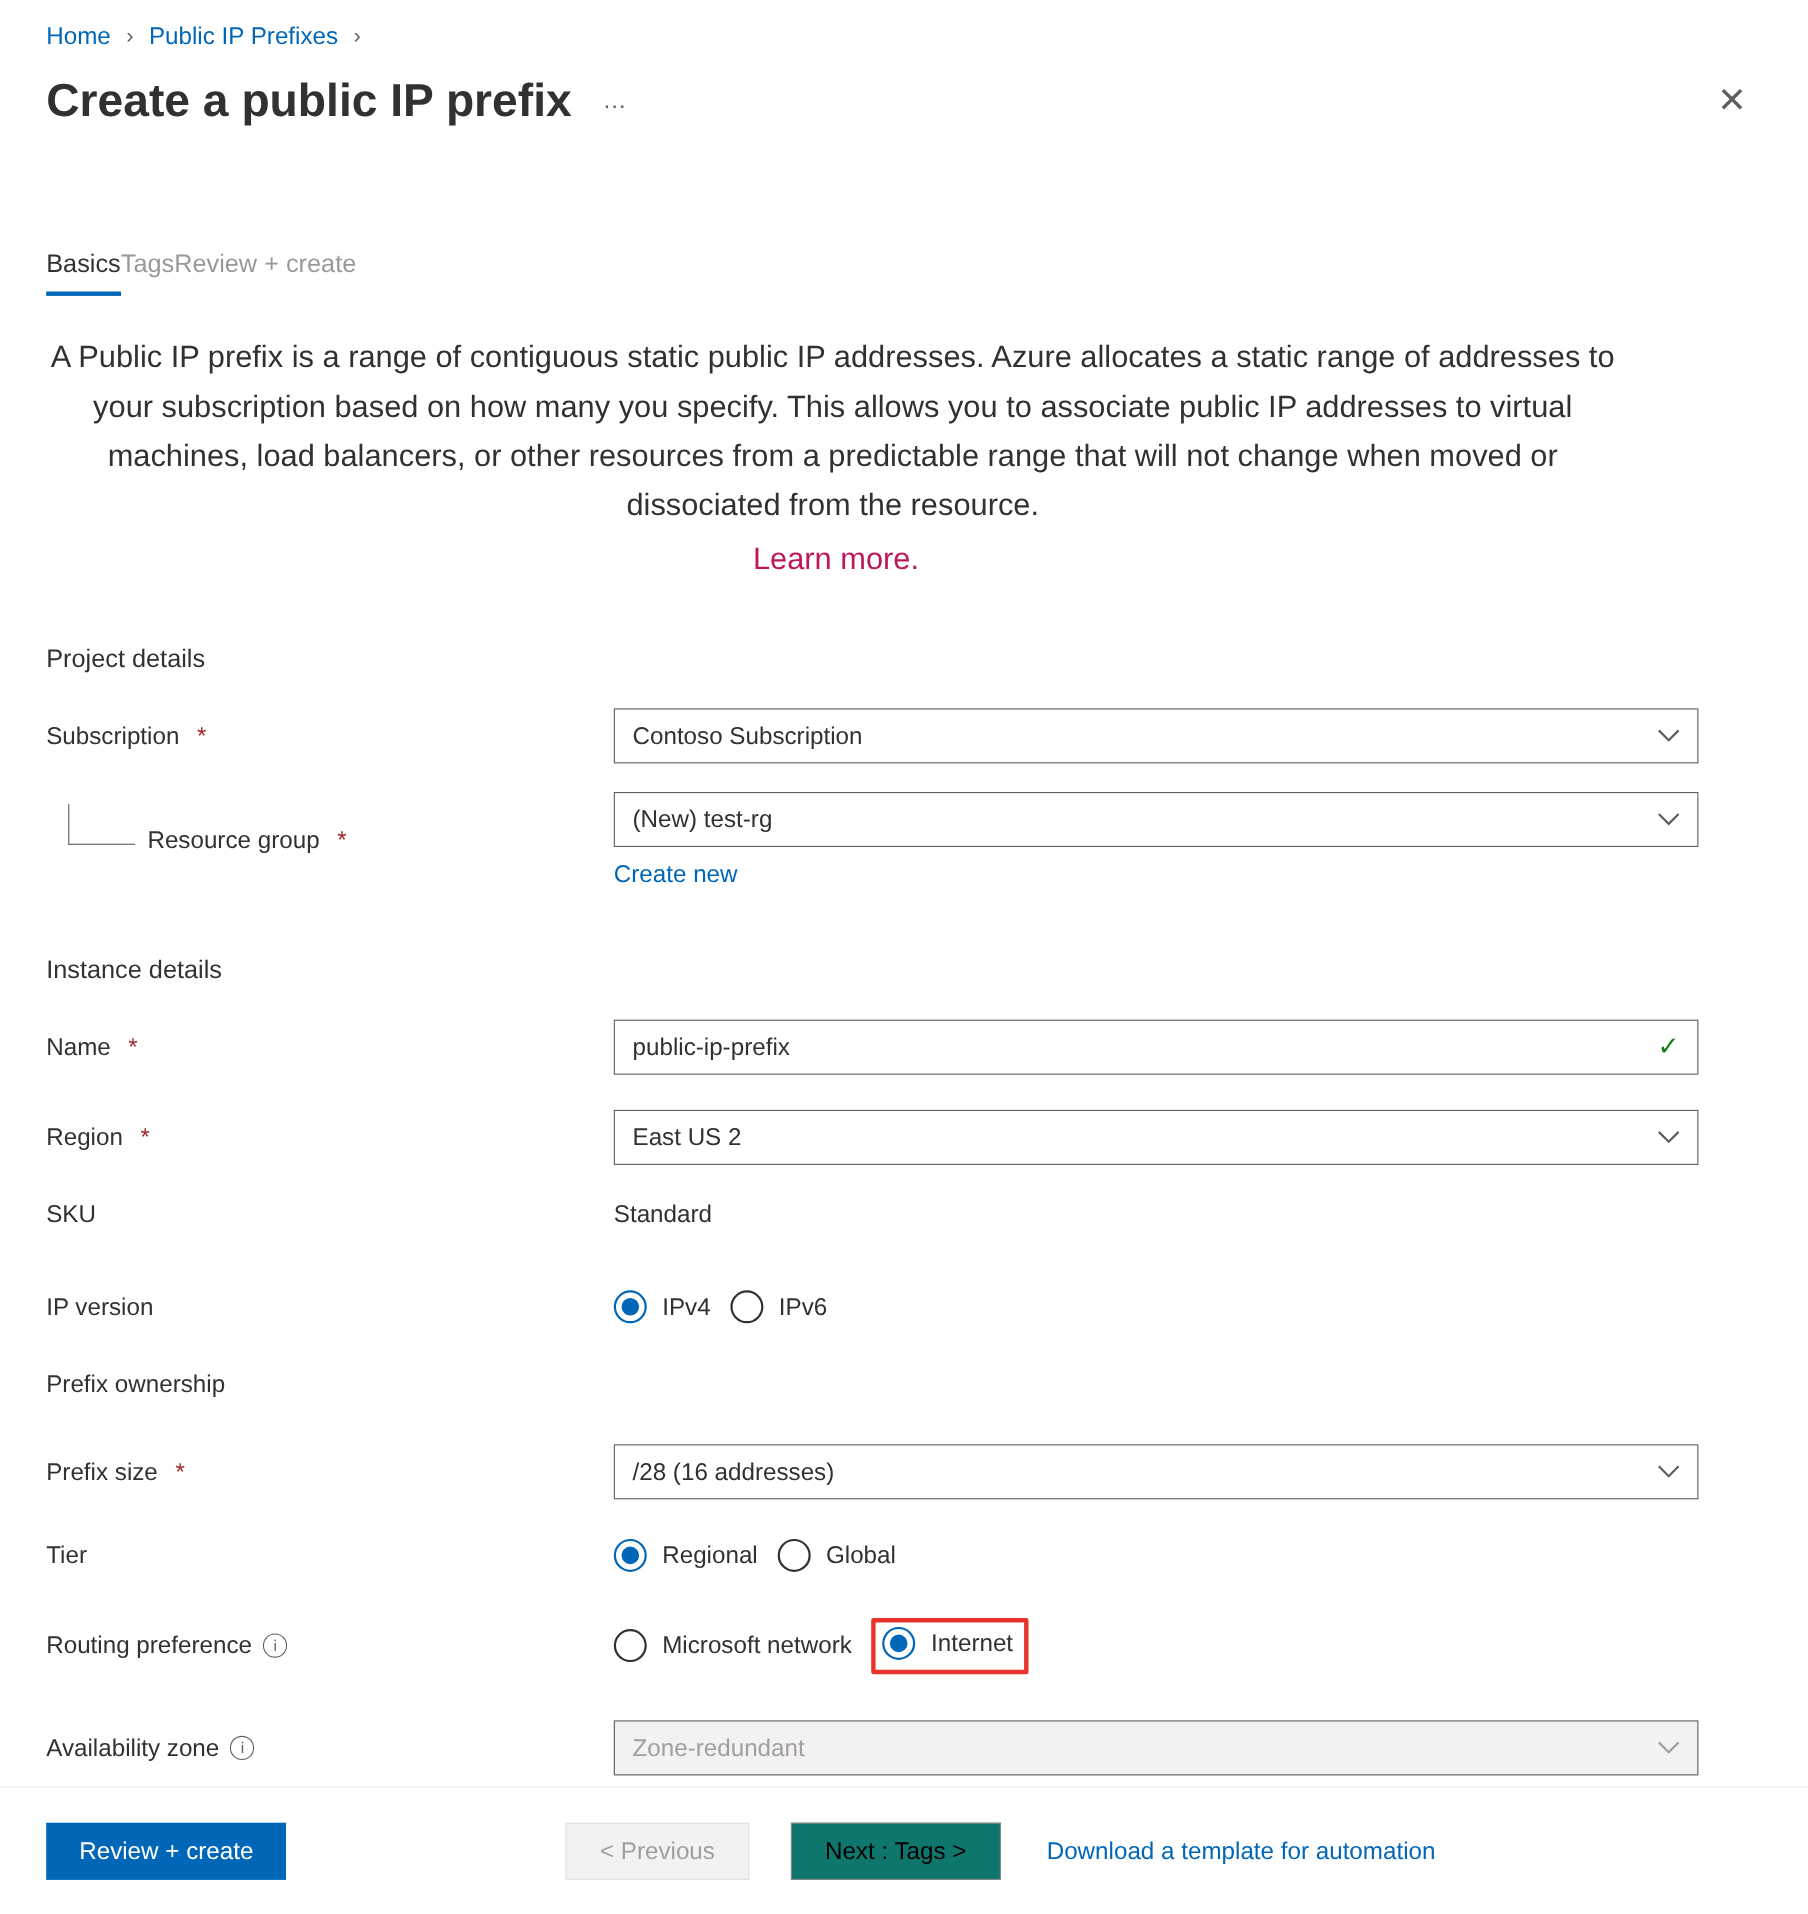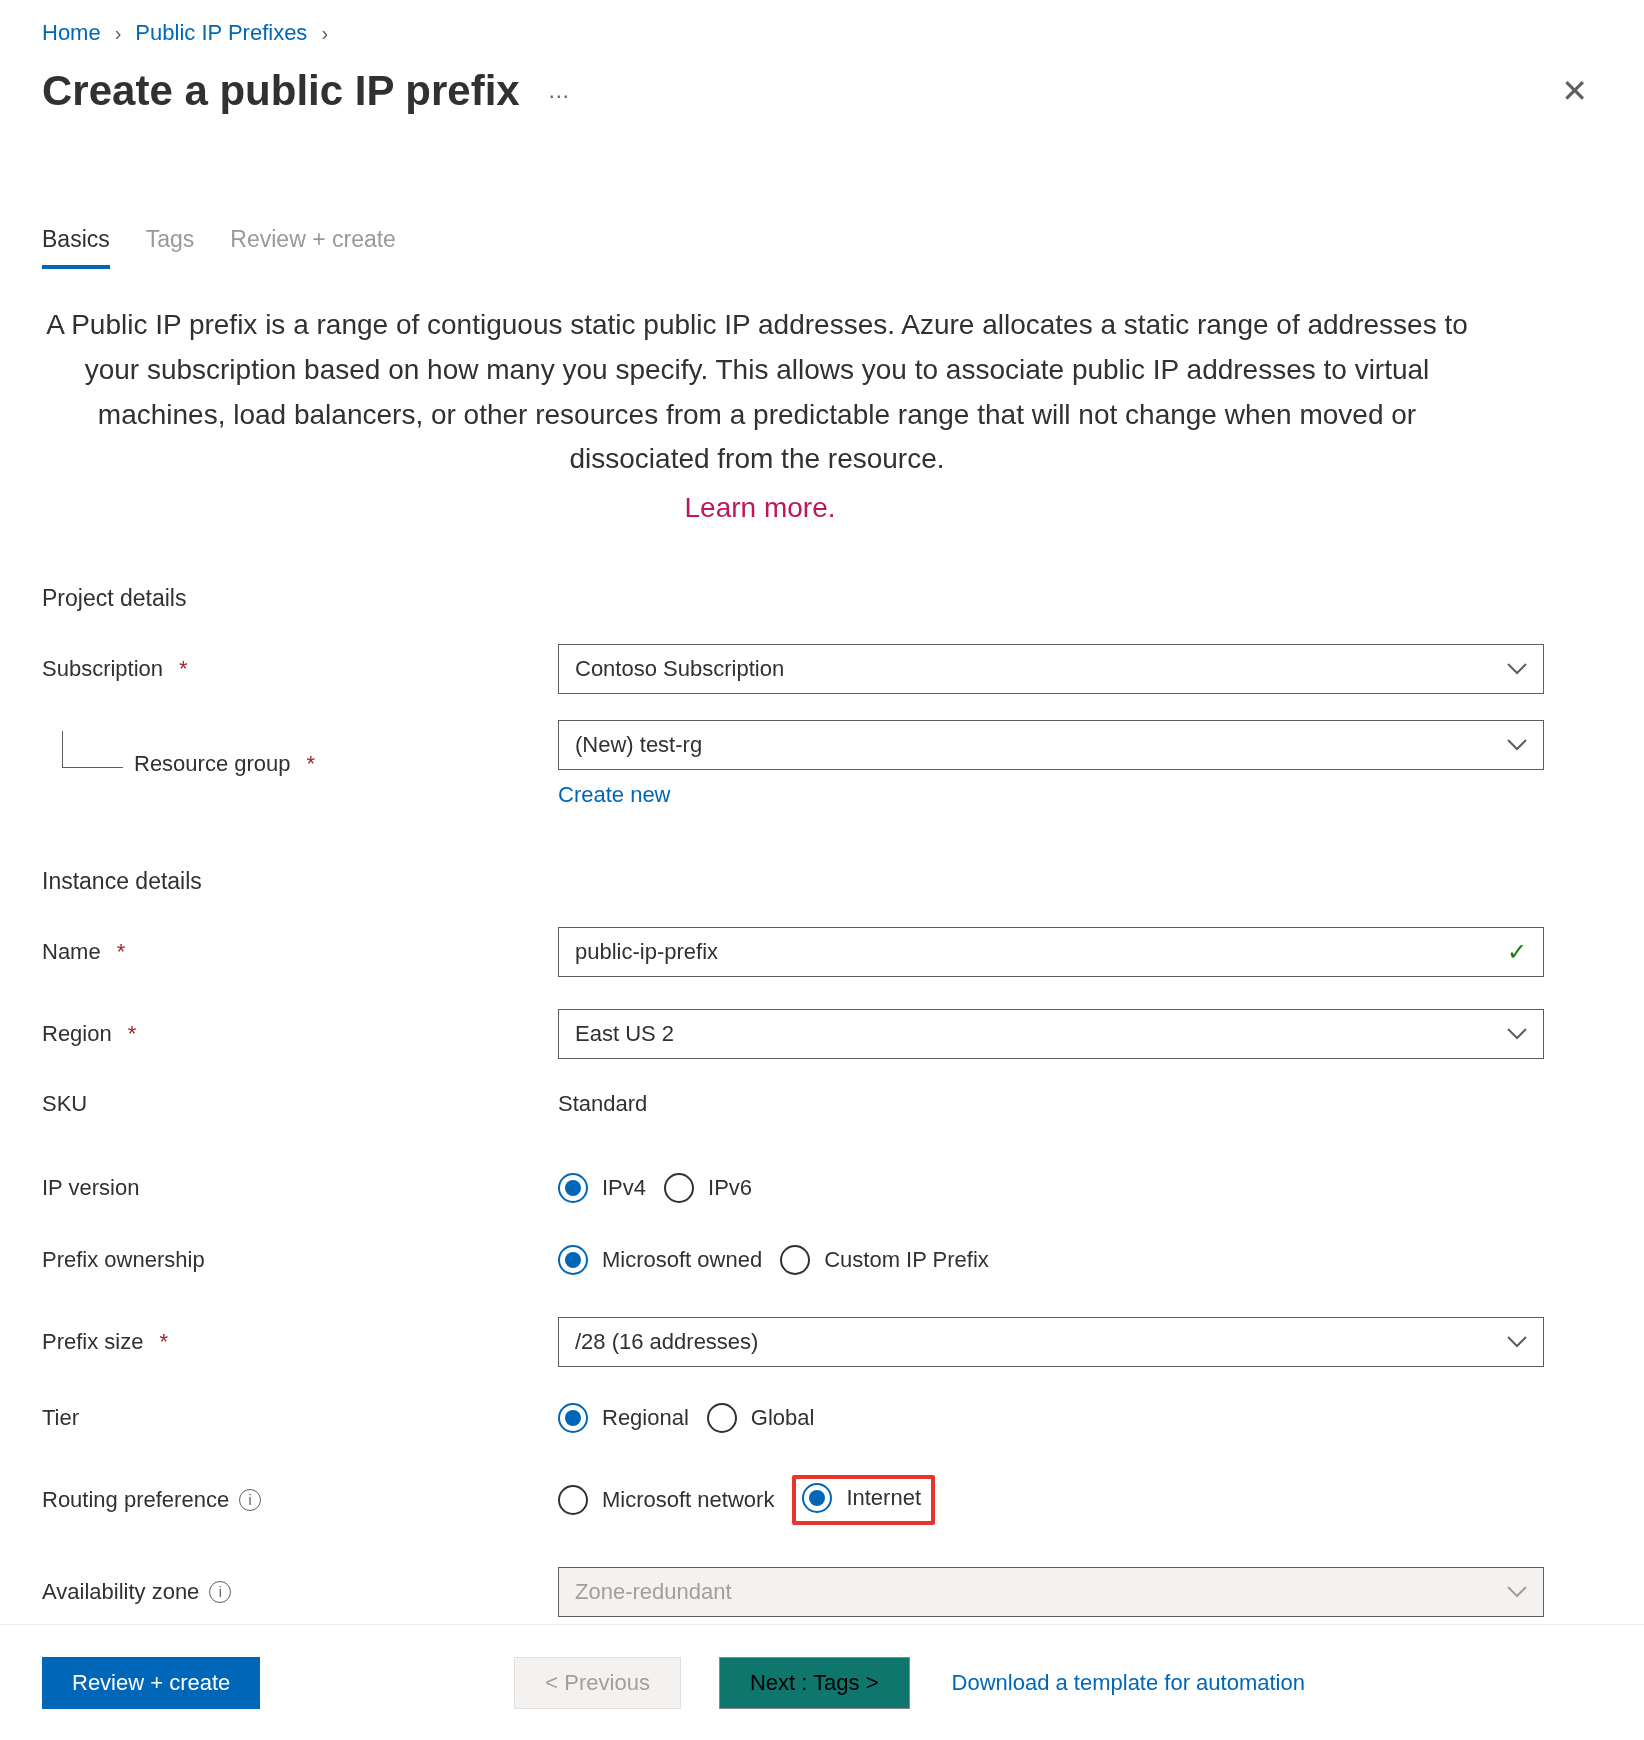--- a/index.html
+++ b/index.html
@@ -13,21 +13,21 @@
   .breadcrumb a { color: #0067b8; text-decoration: none; }
   .breadcrumb .sep { color: #605e5c; font-size: 20px; }
 
   
   .hdr { display: flex; align-items: center; justify-content: space-between; margin-top: 20px; }
   .page-title { font-size: 42px; font-weight: 600; }
   .ellipsis { font-size: 22px; color: #605e5c; margin-left: 28px; letter-spacing: 2px;}
   .close { font-size: 32px; font-weight: 300; color: #605e5c; padding: 8px 14px; cursor: pointer; }
 
   
-  .tabs { display: flex; gap: 36px; margin-top: 108px; font-size: 23px; border-bottom: 0; }
+  .tabs { display: flex; margin-top: 108px; font-size: 23px; border-bottom: 0; }
   .tab { color: #999; padding-bottom: 12px; cursor: pointer; }
   .tab.active { color: #323130; font-weight: 400; border-bottom: 4px solid #0067b8; }
 
   
   .desc { margin-top: 34px; font-size: 28px; line-height: 1.6; max-width: 1430px; text-align: center; }
   .learn { color: #be185d; text-decoration: none; display: inline-block; margin-top: 4px; margin-left: 6px;}
 
   .section-title { font-size: 23px; margin-top: 54px; font-weight: 400; }
 
   .form-row { display: flex; align-items: center; margin-top: 32px; }
@@ -203,30 +203,20 @@
         <span class="circ"></span>
           <span class="rlabel">IPv6</span>
       </label>
     </div>
   </div>
 
   <div class="form-row" style="margin-top:42px;">
     <div class="label">
       <span>Prefix ownership</span>
     </div>
-    <div class="controls radio-row">
-      <label class="radio selected">
-        <span class="circ"></span>
-          <span class="rlabel">Microsoft owned</span>
-      </label>
-      <label class="radio">
-        <span class="circ"></span>
-          <span class="rlabel">Custom IP Prefix</span>
-      </label>
-    </div>
   </div>
 
   <div class="form-row" style="margin-top:42px;">
     <div class="label">
       <span>Prefix size</span>
         <span class="req">*</span>
     </div>
     <div class="controls">
       <div class="pseudo-select">
         <span>/28 (16 addresses)</span>

